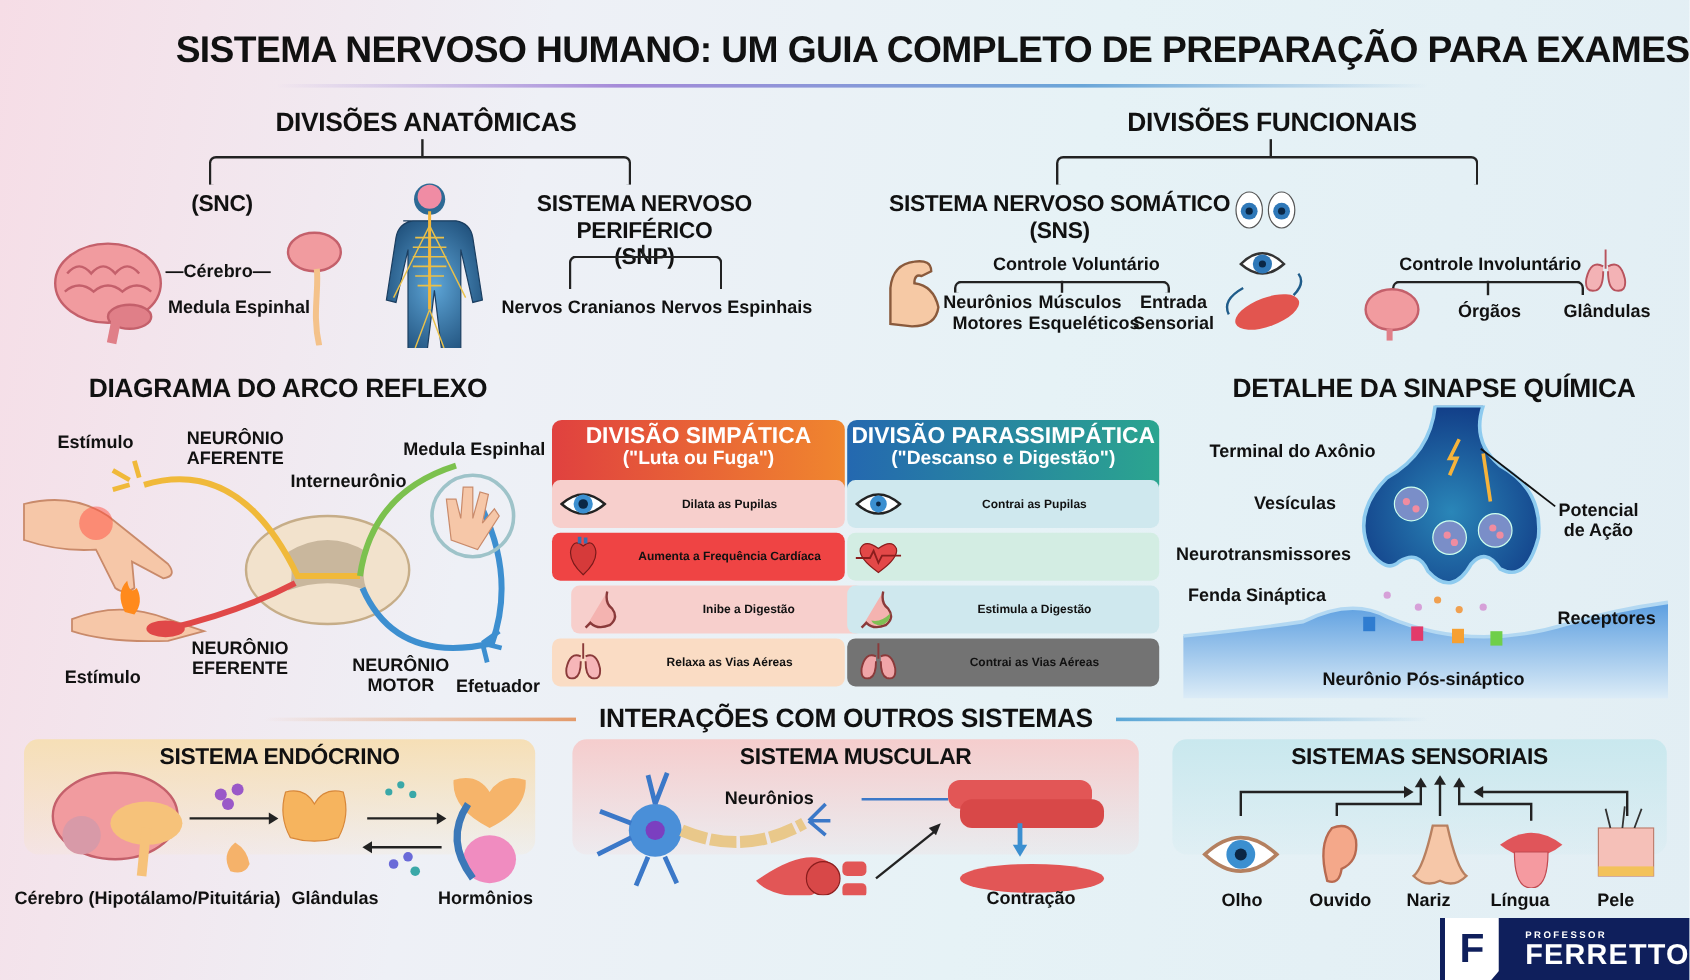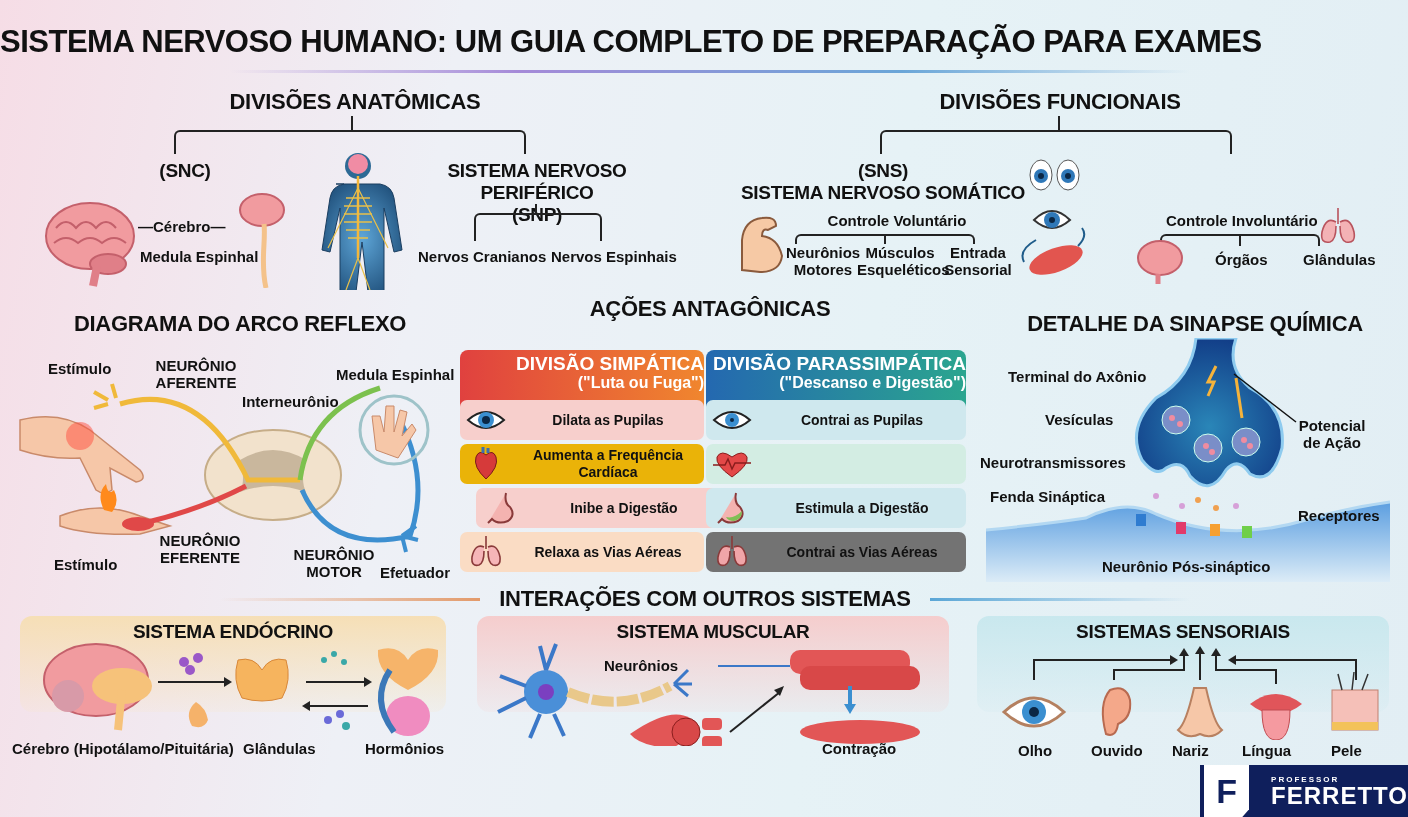--- a/index.html
+++ b/index.html
@@ -1,32 +1,32 @@
 <!DOCTYPE html>
 <html><head>
 <meta charset="utf-8">
 <style>
 *{box-sizing:border-box;margin:0;padding:0}
 html,body{width:1408px;height:817px;overflow:hidden}
 body{font-family:"Liberation Sans","DejaVu Sans",sans-serif;color:#111;
  background:linear-gradient(100deg,#f6dde6 0%,#eef0f6 30%,#e6f2f6 60%,#e2eef4 100%);position:relative}
 .abs{position:absolute}
-.title{left:0;top:24px;width:1408px;text-align:left;font-size:31px;font-weight:bold;letter-spacing:-0.5px}
+.title{left:0;top:24px;width:1408px;text-align:right;font-size:31px;font-weight:bold;letter-spacing:-0.5px}
 .title-rule{left:230px;top:70px;width:960px;height:3px;background:linear-gradient(90deg,rgba(160,130,220,0),#a58ad8 30%,#6aa6d8 70%,rgba(100,170,220,0))}
 .h2{font-size:22px;font-weight:bold;text-align:center;letter-spacing:-0.3px}
 .h3{font-size:19px;font-weight:bold;text-align:center;line-height:22px;letter-spacing:-0.3px}
 .lbl{font-size:15px;font-weight:bold;white-space:nowrap}
 .lbl-c{font-size:15px;font-weight:bold;text-align:center;line-height:17px}
 .line{background:#222}
 .br{border:2px solid #222;border-bottom:none;border-radius:6px 6px 0 0}
 
-.ans-head{height:62px;border-radius:8px;color:#fff;text-align:right;font-weight:bold;padding-top:4px}
+.ans-head{height:62px;border-radius:8px;color:#fff;text-align:center;font-weight:bold;padding-top:4px}
 .ans-head .t{font-size:19px;line-height:20px}
 .ans-head .s{font-size:16px;line-height:18px}
-.ans-row{height:40px;border-radius:7px;display:flex;align-items:center;font-weight:bold;font-size:14px}
+.ans-row{height:40px;border-radius:7px;display:flex;align-items:center;font-weight:bold;font-size:10px}
 .ans-row .ic{width:52px;display:flex;justify-content:center;flex-shrink:0}
 .ans-row .tx{flex:1;text-align:center;line-height:17px}
 .panel{border-radius:12px}
 .logo{left:1200px;top:765px;width:208px;height:52px;background:#0f1f5c;display:flex;align-items:center}
 .logo .f{width:48px;height:52px;background:#fff;color:#0f1f5c;font-size:34px;font-weight:900;display:flex;align-items:center;justify-content:center;clip-path:polygon(0 0,100% 0,100% 85%,85% 100%,0 100%);margin-left:4px}
 .logo .txt{margin-left:22px;color:#fff}
 .logo .p{font-size:8px;letter-spacing:2px;font-weight:bold}
 .logo .n{font-size:24px;font-weight:900;letter-spacing:1px;line-height:24px}
 </style>
 </head>
@@ -81,22 +81,22 @@
   <div class="abs lbl" style="left:418px;top:248px">Nervos Cranianos</div>
   <div class="abs lbl" style="left:551px;top:248px">Nervos Espinhais</div>
 </section>
 
 <section>
   <div class="abs h2" style="left:860px;top:89px;width:400px">DIVISÕES FUNCIONAIS</div>
   <div class="abs line" style="left:1058px;top:116px;width:2px;height:14px"></div>
   <div class="abs br" style="left:880px;top:130px;width:352px;height:24px"></div>
 
   <div class="abs h3" style="left:738px;top:160px;width:290px">
-    <div>(SNS)</div>
-      <div>SISTEMA NERVOSO SOMÁTICO</div>
+    <div>SISTEMA NERVOSO SOMÁTICO</div>
+      <div>(SNS)</div>
   </div>
   <svg class="abs" style="left:1028px;top:158px" width="54" height="34">
     <ellipse cx="13" cy="17" rx="11" ry="15" fill="#fff" stroke="#555"></ellipse>
       <circle cx="13" cy="18" r="7" fill="#2f78b8"></circle>
       <circle cx="13" cy="18" r="3" fill="#0b2745"></circle>
     <ellipse cx="40" cy="17" rx="11" ry="15" fill="#fff" stroke="#555"></ellipse>
       <circle cx="40" cy="18" r="7" fill="#2f78b8"></circle>
       <circle cx="40" cy="18" r="3" fill="#0b2745"></circle>
   </svg>
   <div class="abs lbl" style="left:827px;top:212px;width:140px;text-align:center">Controle Voluntário</div>
@@ -183,21 +183,20 @@
     </div>
   <div class="abs lbl-c" style="left:292px;top:546px;width:84px">
       <div>NEURÔNIO</div>
       <div>MOTOR</div>
     </div>
   <div class="abs lbl" style="left:380px;top:564px">Efetuador</div>
 </section>
 
 <section>
   <div class="abs h2" style="left:460px;top:296px;width:500px;line-height:25px">
-      <div>AÇÕES ANTAGÔNICAS</div>
   </div>
   <div class="abs ans-head" style="left:460px;top:350px;width:244px;background:linear-gradient(90deg,#e0413f,#f0862e)">
     <div class="t">DIVISÃO SIMPÁTICA</div>
       <div class="s">("Luta ou Fuga")</div>
   </div>
   <div class="abs ans-head" style="left:706px;top:350px;width:260px;background:linear-gradient(90deg,#2468b0,#2ba58f)">
     <div class="t">DIVISÃO PARASSIMPÁTICA</div>
       <div class="s">("Descanso e Digestão")</div>
   </div>
 
@@ -215,21 +214,21 @@
     <span class="ic">
         <svg width="40" height="24">
           <path d="M2 12 Q20 -4 38 12 Q20 28 2 12Z" fill="#fff" stroke="#222" stroke-width="2"></path>
           <circle cx="20" cy="12" r="7" fill="#3b8fd0"></circle>
           <circle cx="20" cy="12" r="2" fill="#0b2745"></circle>
         </svg>
       </span>
     <span class="tx">Contrai as Pupilas</span>
   </div>
 
-  <div class="abs ans-row" style="left:460px;top:444px;width:244px;background:#eab308">
+  <div class="abs ans-row" style="left:460px;top:444px;width:244px;background:#ef4444">
     <span class="ic">
         <svg width="26" height="34">
           <path d="M13 32 Q0 20 3 10 Q6 2 13 8 Q20 2 23 10 Q26 20 13 32Z" fill="#d63a3a" stroke="#7a1a1a"></path>
           <path d="M10 6 V0 M15 6 V1" stroke="#3a6fb0" stroke-width="3"></path>
         </svg>
       </span>
     <span class="tx">Aumenta a Frequência Cardíaca</span>
   </div>
   <div class="abs ans-row" style="left:706px;top:444px;width:260px;background:#d3ede3">
     <span class="ic">

